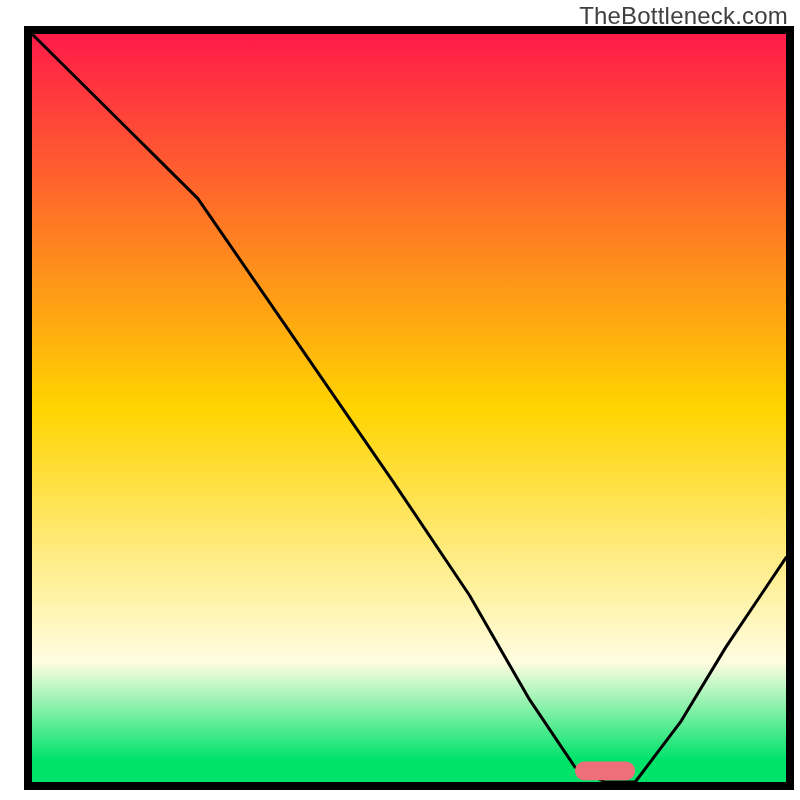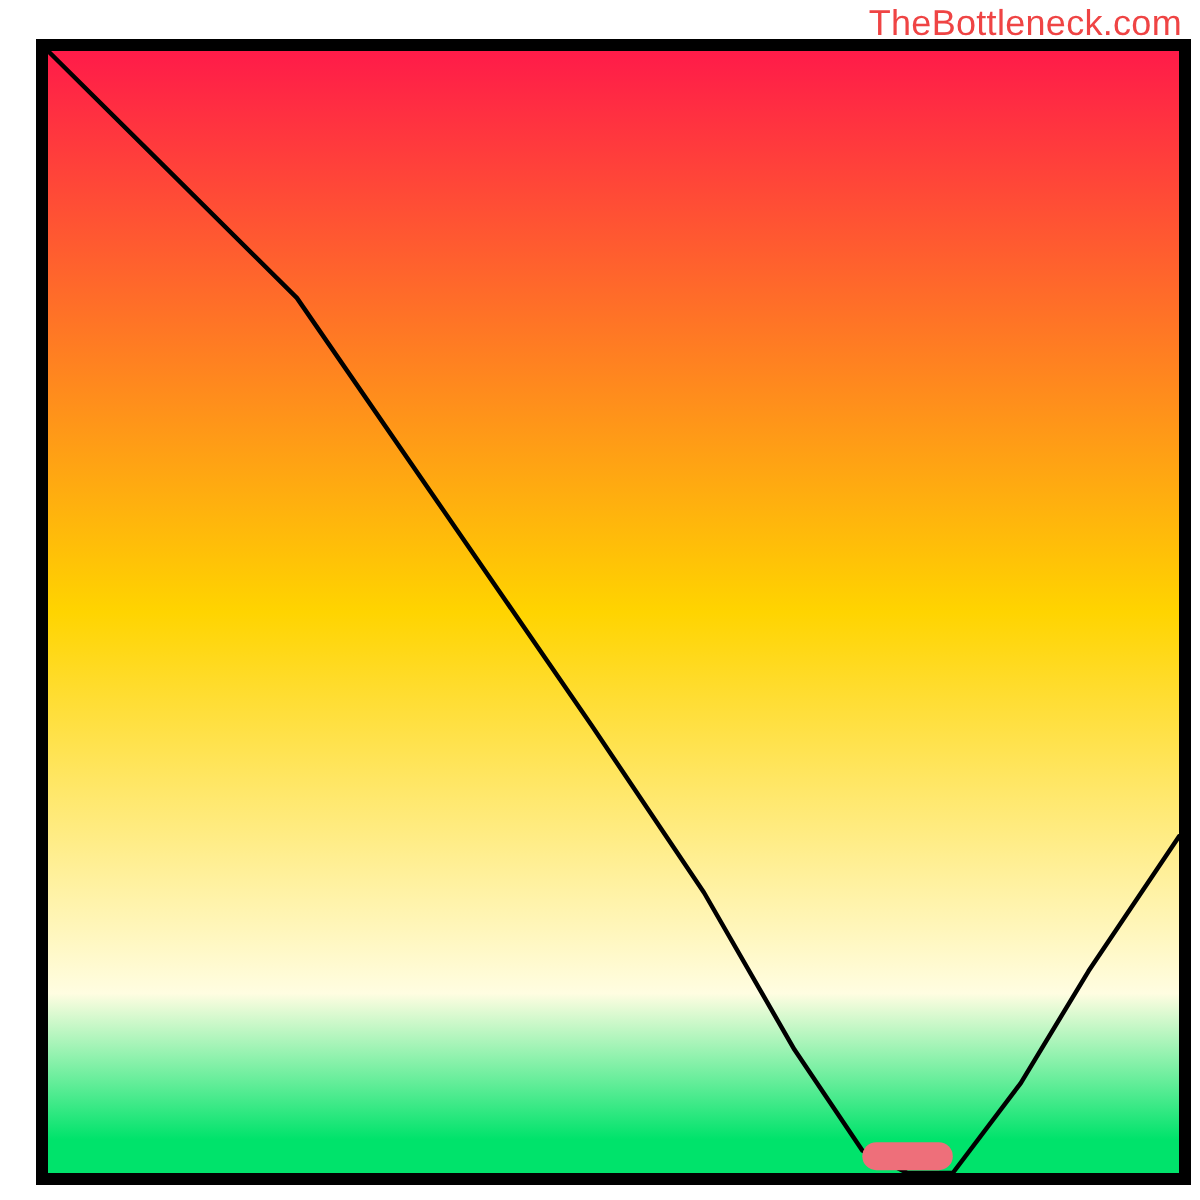--- a/index.html
+++ b/index.html
@@ -14,21 +14,21 @@
     position: relative;
     width: 800px;
     height: 800px;
   }
   .watermark {
     position: absolute;
     top: 2px;
     right: 12px;
     font-size: 24px;
     font-weight: 400;
-    color: #ef4444;
+    color: #404040;
     letter-spacing: 0.2px;
     pointer-events: none;
   }
   svg.chart {
     position: absolute;
     left: 0;
     top: 0;
   }
 </style>
 </head>

